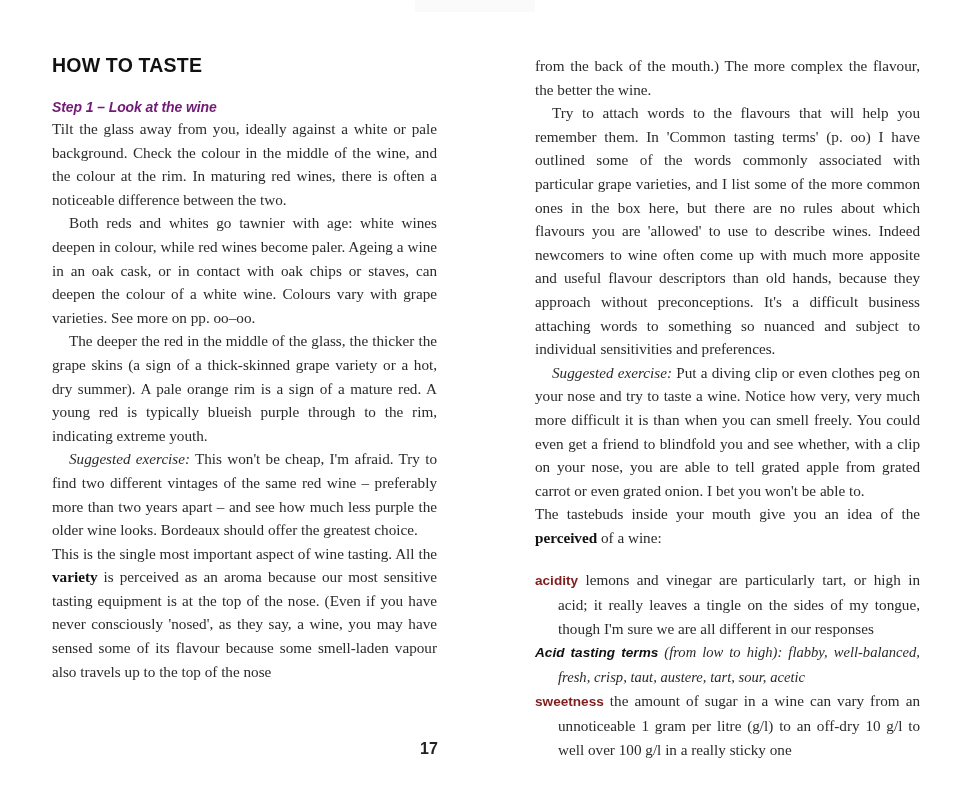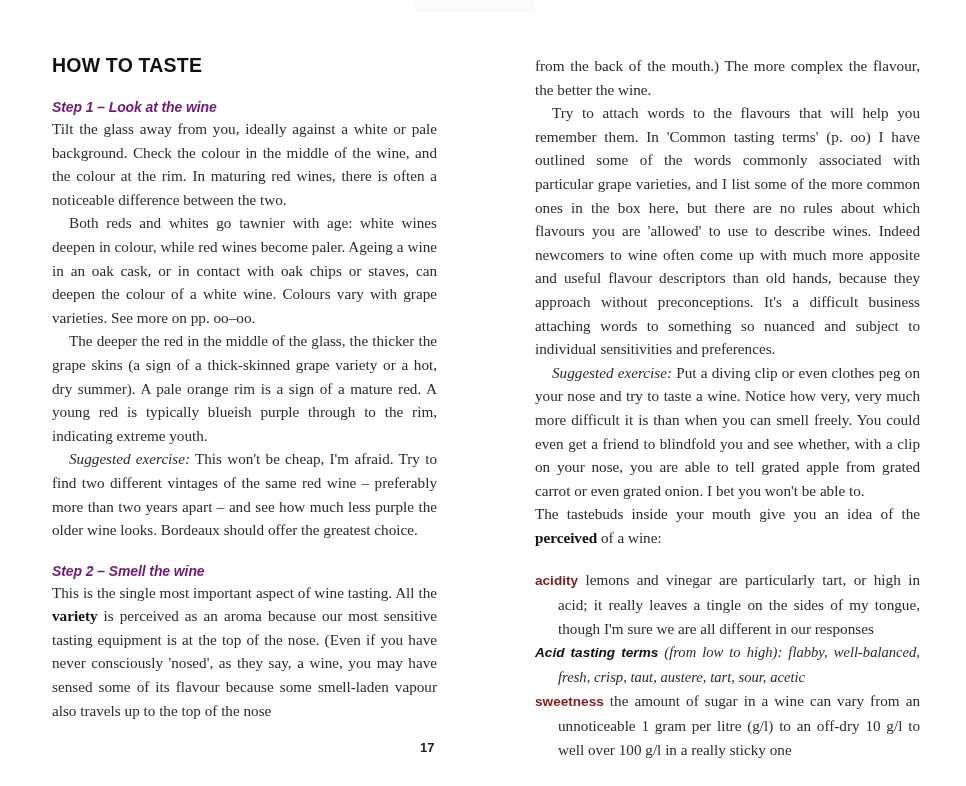--- a/index.html
+++ b/index.html
@@ -101,21 +101,21 @@
     color: #111111;
   }
   .terms-italic {
     font-style: italic;
     font-size: 14.6px;
   }
 
   .folio {
     position: absolute;
     font-family: "Liberation Sans", "DejaVu Sans", sans-serif;
-    font-size: 13px;
+    font-size: 16px;
     font-weight: bold;
     color: #222222;
   }
   .folio-left  { left: 420px; top: 728px; }
 </style>
 </head>
 <body>
 
 <div class="scan-band"></div>
 
@@ -130,21 +130,20 @@
       <div class="subhead">Step 1 – Look at the wine</div>
 
       <p>Tilt the glass away from you, ideally against a white or pale background. Check the colour in the middle of the wine, and the colour at the rim. In maturing red wines, there is often a noticeable difference between the two.</p>
 
       <p class="indent">Both reds and whites go tawnier with age: white wines deepen in colour, while red wines become paler. Ageing a wine in an oak cask, or in contact with oak chips or staves, can deepen the colour of a white wine. Colours vary with grape varieties. See more on pp. oo–oo.</p>
 
       <p class="indent">The deeper the red in the middle of the glass, the thicker the grape skins (a sign of a thick-skinned grape variety or a hot, dry summer). A pale orange rim is a sign of a mature red. A young red is typically blueish purple through to the rim, indicating extreme youth.</p>
 
       <p class="indent"><i>Suggested exercise:</i><span> This won't be cheap, I'm afraid. Try to find two different vintages of the same red wine – preferably more than two years apart – and see how much less purple the older wine looks. Bordeaux should offer the greatest choice.</span></p>
 
-      <div class="subhead">Step 2 – Smell the wine</div>
 
       <p><span>This is the single most important aspect of wine tasting. All the </span><b>variety</b><span> is perceived as an aroma because our most sensitive tasting equipment is at the top of the nose. (Even if you have never consciously 'nosed', as they say, a wine, you may have sensed some of its flavour because some smell-laden vapour also travels up to the top of the nose</span></p>
 
     </div>
     <div class="folio folio-left">17</div>
   </div>
 
   <div class="page page-right">
     <div class="col">
 

